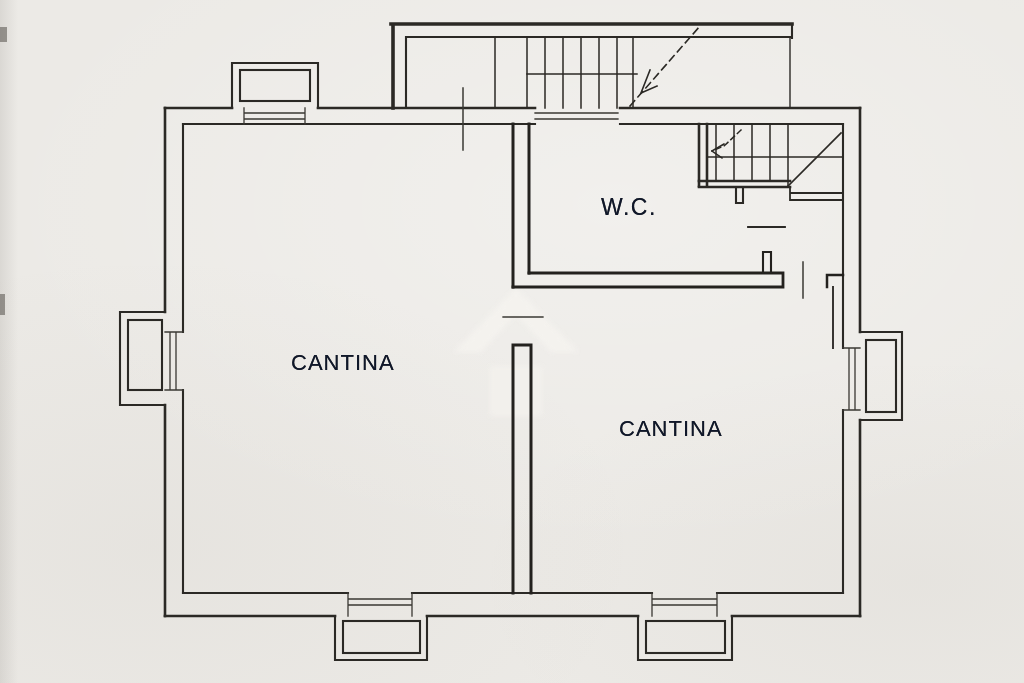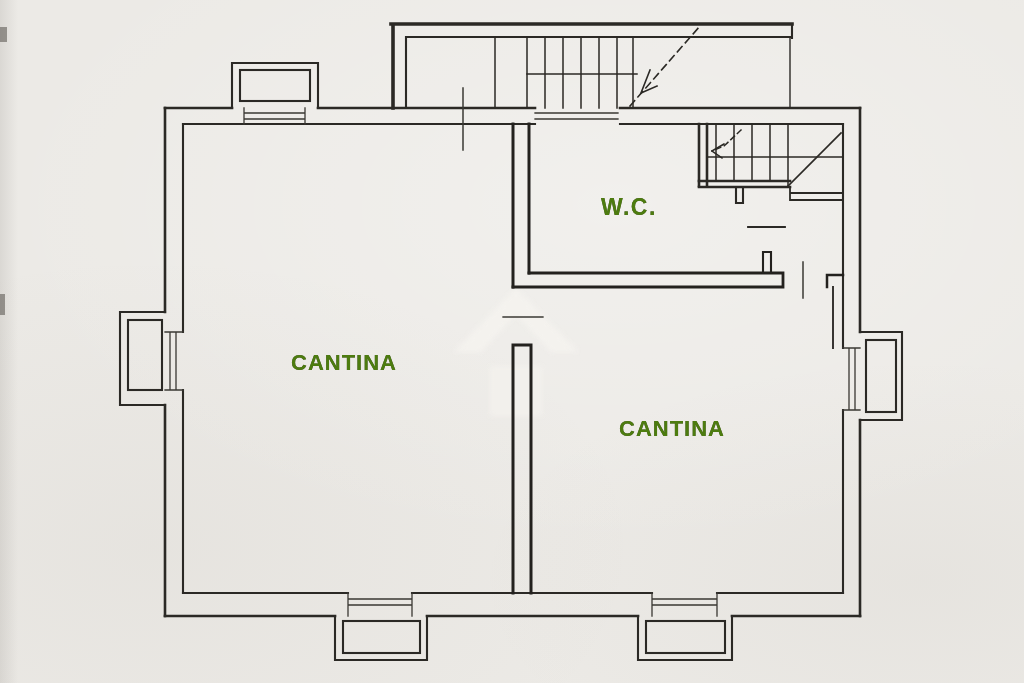--- a/index.html
+++ b/index.html
@@ -11,23 +11,23 @@
   .paper-texture{
     position:absolute;inset:0;pointer-events:none;
     background:
       radial-gradient(900px 500px at 60% 30%, rgba(255,255,255,0.28), rgba(255,255,255,0) 70%),
       radial-gradient(700px 420px at 15% 80%, rgba(120,110,95,0.05), rgba(0,0,0,0) 70%),
       radial-gradient(600px 300px at 90% 85%, rgba(120,110,95,0.05), rgba(0,0,0,0) 75%),
       linear-gradient(90deg, rgba(60,55,48,0.10), rgba(60,55,48,0) 18px);
   }
   .plan-svg{position:absolute;left:0;top:0;}
   .room-label{
-    position:absolute;color:#4d7c0f;font-size:22px;letter-spacing:1px;
+    position:absolute;color:#0f172a;font-size:22px;letter-spacing:1px;
     text-shadow:0 0 0.6px rgba(45,43,39,0.85);
-    white-space:nowrap;user-select:none;font-weight:bold;
+    white-space:nowrap;user-select:none;
   }
   .label-cantina-left{left:291px;top:350px;}
   .label-cantina-right{left:619px;top:416px;}
   .label-wc{left:601px;top:194px;font-size:23px;letter-spacing:1.5px;}
   .watermark{filter:blur(2.5px);opacity:0.9;}
   .edge-speck{position:absolute;background:#54514b;opacity:0.55;}
   .speck-1{left:0;top:27px;width:7px;height:15px;}
   .speck-2{left:0;top:294px;width:5px;height:21px;}
 </style>
 </head>

